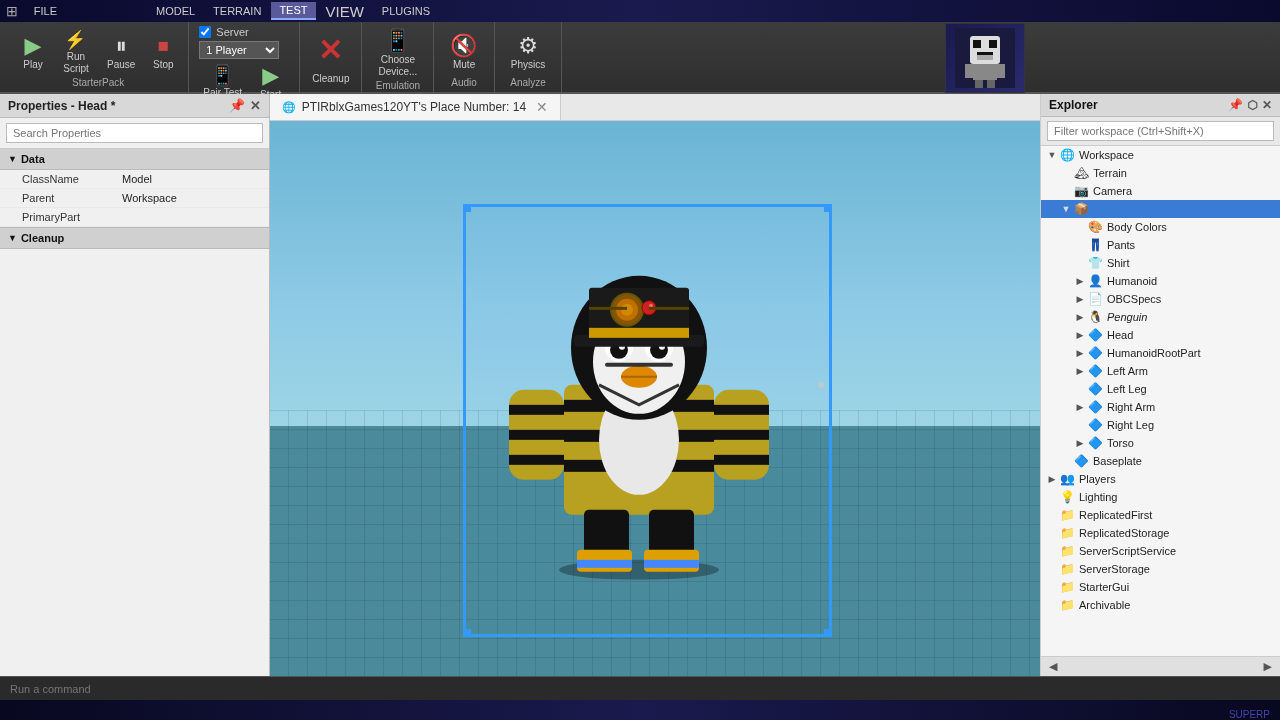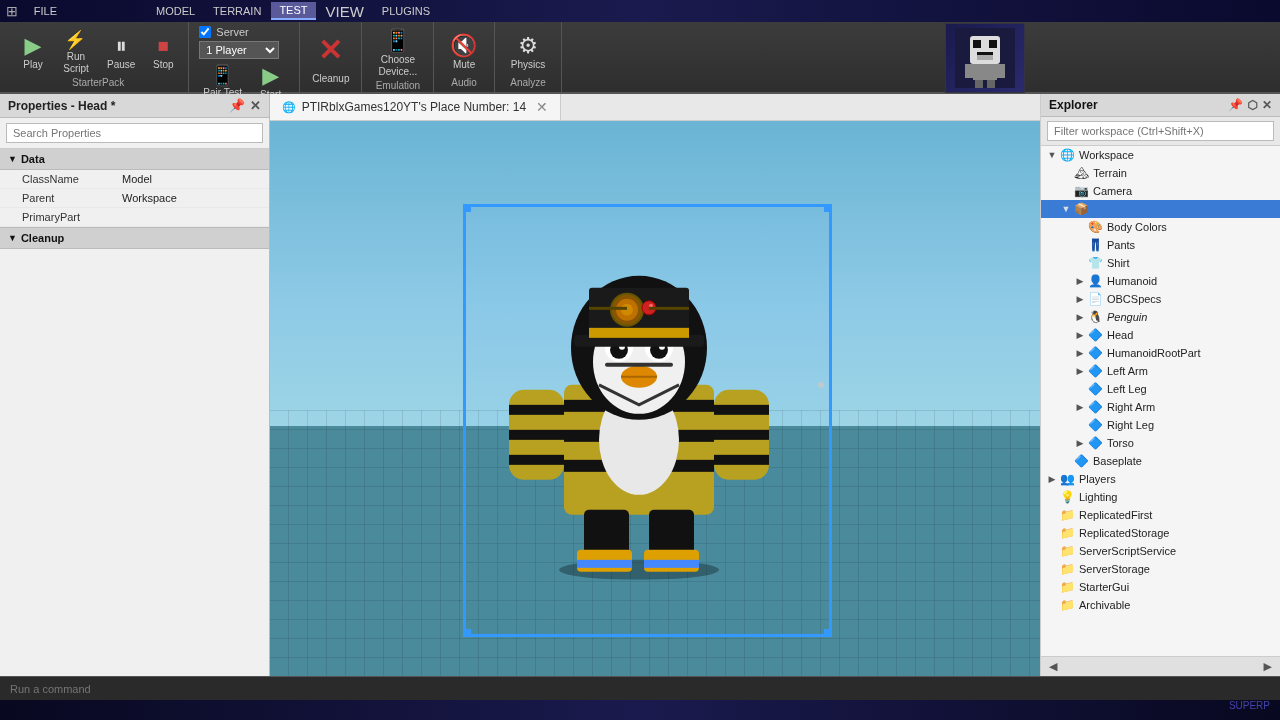--- a/index.html
+++ b/index.html
@@ -449,15 +449,15 @@
       <div style="flex:1;"></div>
       <span style="padding:3px 8px; cursor:pointer; color:#555; font-size:11px;">▶</span>
     </div>
   </div>
 </div>
 
 <div style="width:100%; height:24px; background:#2a2a2a; display:flex; align-items:center; padding:0 10px; border-top:1px solid #555;">
   <input type="text" style="background: transparent; border: none; color: rgb(170, 170, 170); font-size: 11px; flex: 1 1 0%; outline: none;" placeholder="Run a command">
 </div>
 
-<div style="width:100%; height:20px; background:linear-gradient(90deg,#080820,#1a1a4e,#080820); display:flex; align-items:flex-start; justify-content:flex-end; padding-right:10px;">
+<div style="width:100%; height:20px; background:linear-gradient(90deg,#080820,#1a1a4e,#080820); display:flex; align-items:flex-end; justify-content:flex-end; padding-right:10px;">
   <span style="color:#4444aa; font-size:10px;">SUPERP</span>
 </div>
 
 </body></html>

